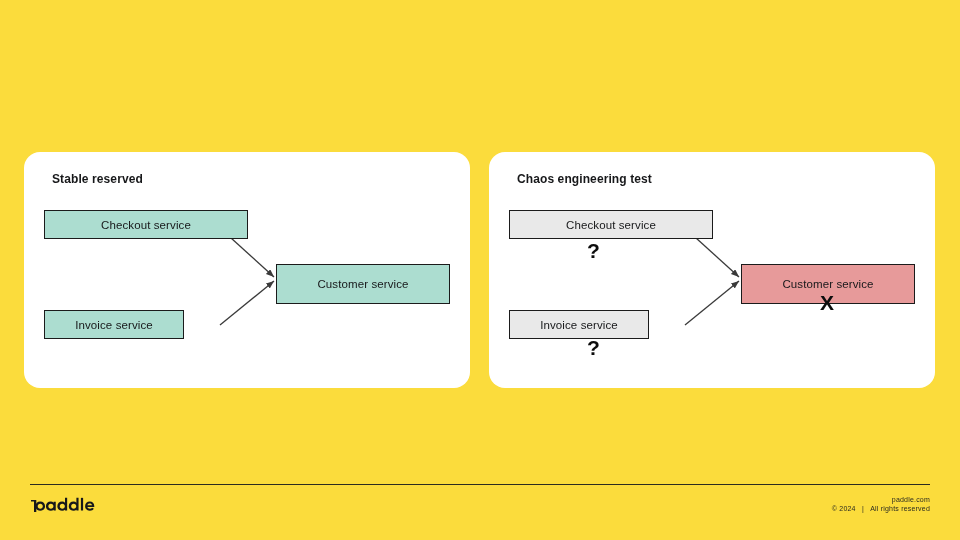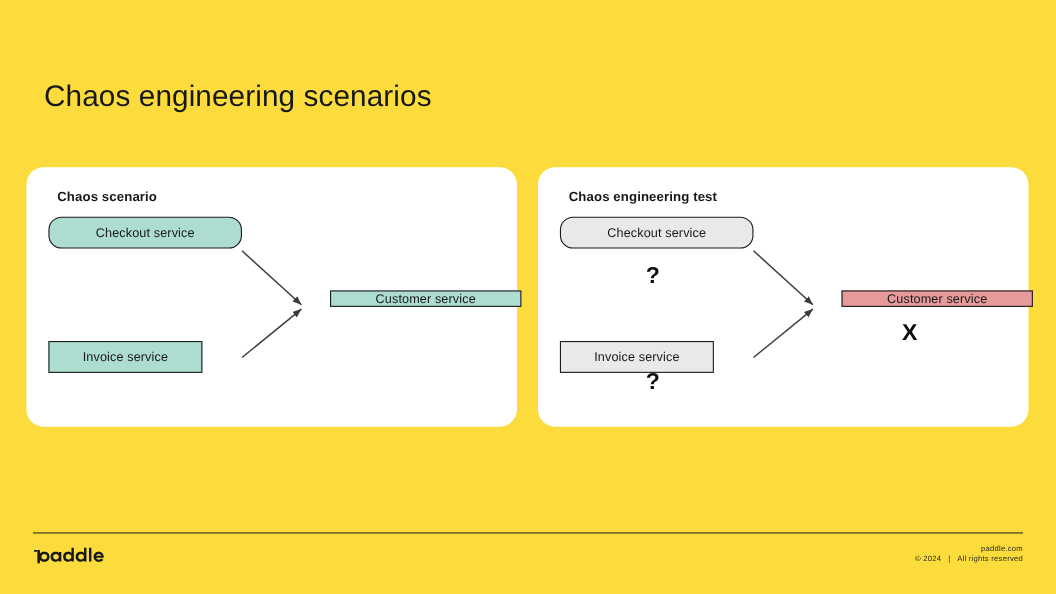--- a/index.html
+++ b/index.html
@@ -64,23 +64,23 @@
     justify-content: center;
     font-size: 11.5px;
     color: #17181A;
     letter-spacing: 0.1px;
   }
   .node-mint { background: #ACDDD0; }
   .node-grey { background: #E9E9E9; }
   .node-red  { background: #E79A9A; }
 
   
-  .n-checkout { left: 20px;  top: 45px;  width: 176px; height: 29px; border-radius: 12px; }
+  .n-checkout { left: 20px;  top: 58px;  width: 204px; height: 29px; }
   .n-invoice  { left: 20px;  top: 158px; width: 140px; height: 29px; }
-  .n-customer { left: 252px; top: 112px; width: 174px; height: 15px; margin-left: 24px; }
+  .n-customer { left: 252px; top: 112px; width: 174px; height: 40px; }
 
   
   .arrows {
     position: absolute;
     left: 0;
     top: 0;
     width: 446px;
     height: 236px;
     pointer-events: none;
   }
@@ -132,25 +132,24 @@
     letter-spacing: 0.2px;
     line-height: 1.4;
     white-space: pre;
   }
 </style>
 </head>
 <body>
 
 <div class="slide">
 
-  <div class="slide-title">Chaos engineering scenarios</div>
 
   <div class="card card-left">
 
-    <div class="card-heading">Chaos scenario</div>
+    <div class="card-heading">Stable reserved</div>
 
     <svg class="arrows" viewBox="0 0 446 236" xmlns="http://www.w3.org/2000/svg">
       <defs>
         <marker id="ah-l" markerWidth="9" markerHeight="9" refX="8" refY="3.2" orient="auto" markerUnits="userSpaceOnUse">
           <path d="M0,0 L8,3.2 L0,6.4 z" fill="#3A3A3A"></path>
         </marker>
       </defs>
       <line x1="196" y1="76" x2="250" y2="125" stroke="#3A3A3A" stroke-width="1.3" marker-end="url(#ah-l)"></line>
       <line x1="196" y1="173" x2="250" y2="129" stroke="#3A3A3A" stroke-width="1.3" marker-end="url(#ah-l)"></line>
     </svg>

